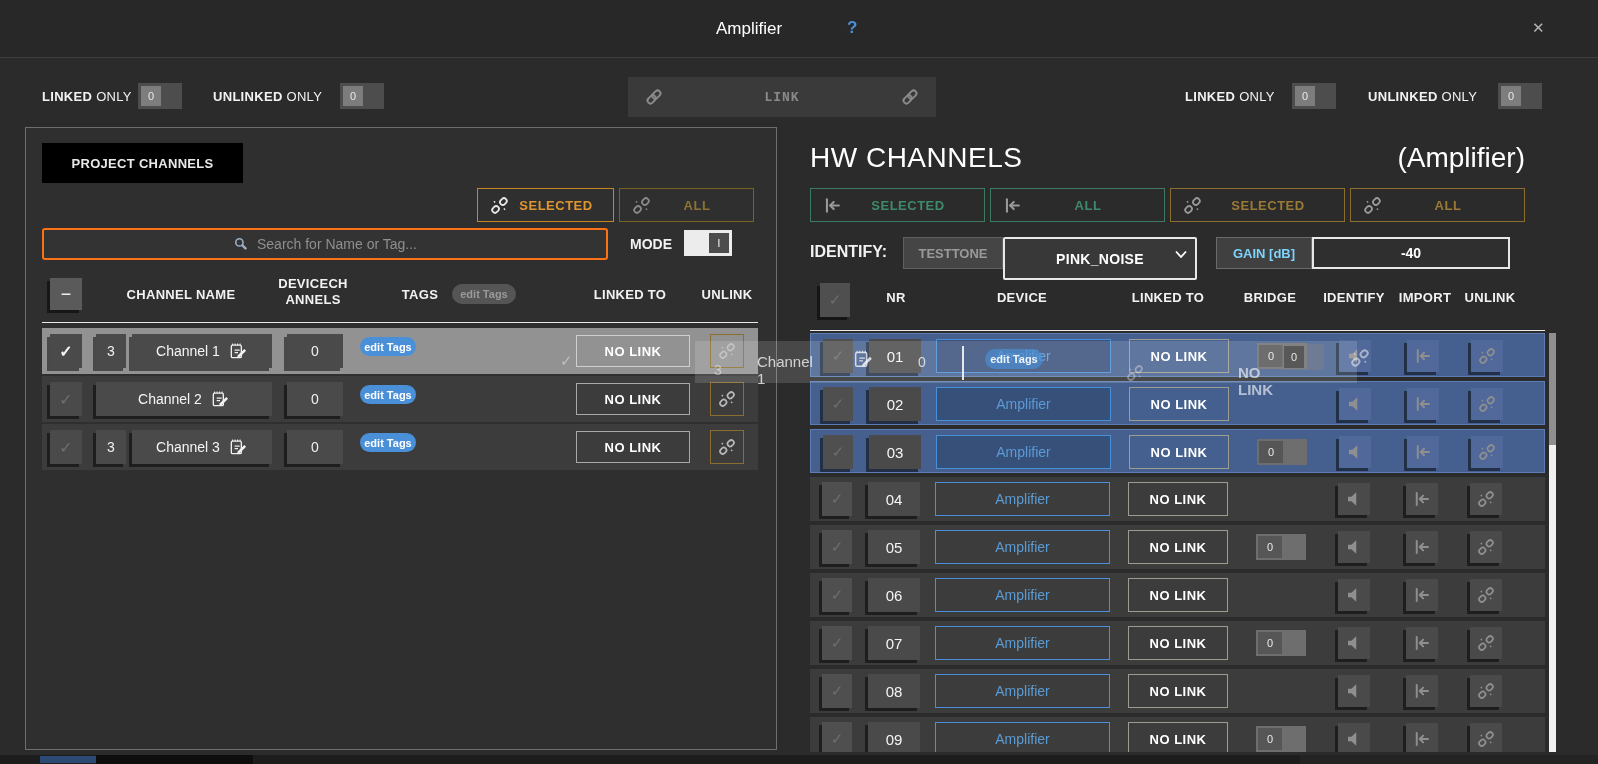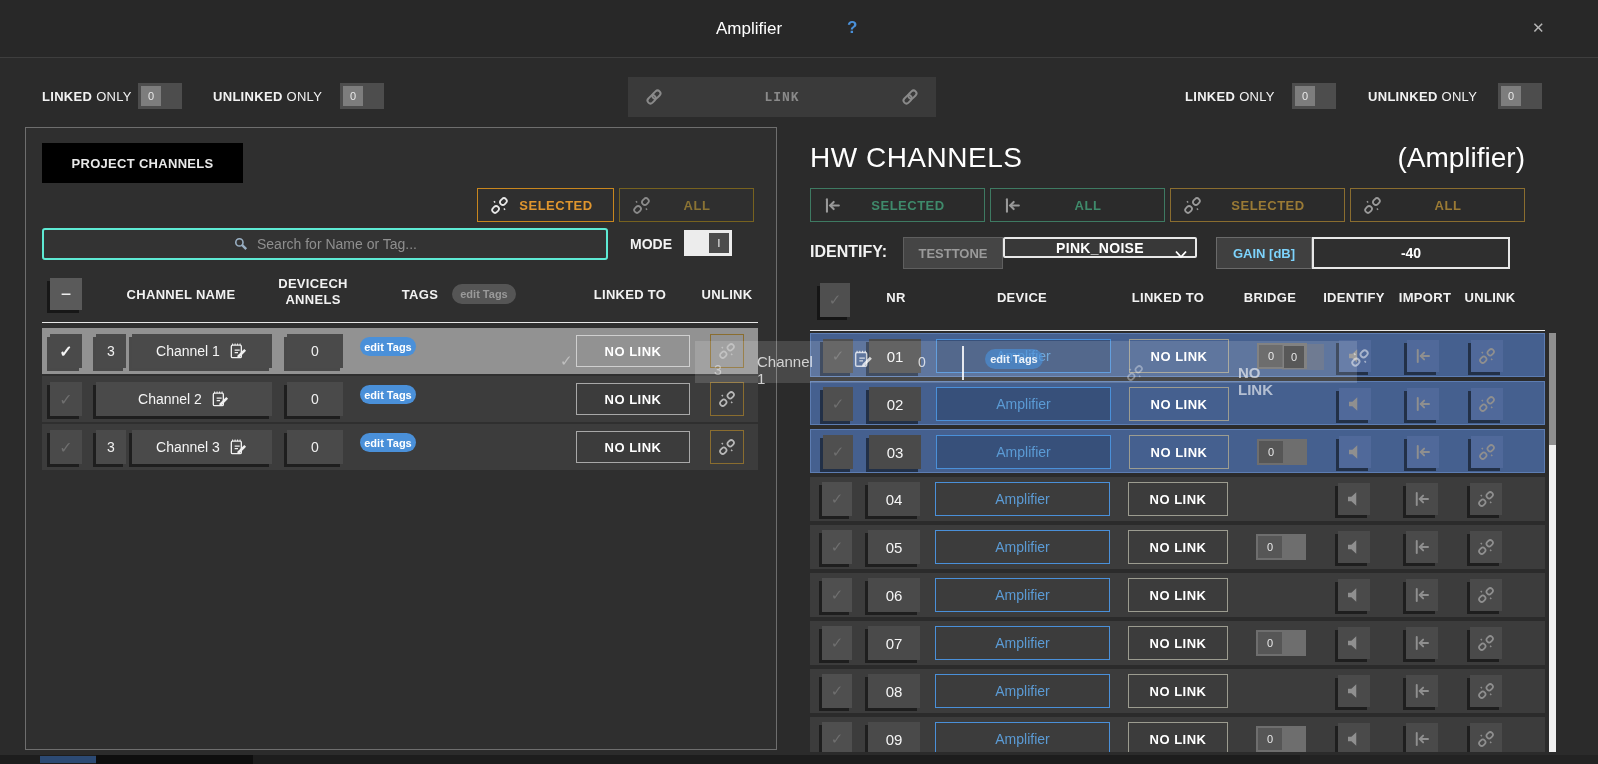--- a/index.html
+++ b/index.html
@@ -35,21 +35,21 @@
                  color:#fff; font-size:13px; font-weight:bold; letter-spacing:.5px; cursor:pointer; font-family:inherit; }
   .amber-btn { position:absolute; top:188px; height:34px; background:transparent; display:flex; align-items:center;
                cursor:pointer; }
   #unlink-selected { left:477px; width:137px; border:1px solid #c8861e; }
   #unlink-selected .t { color:#e0962e; }
   #unlink-all-left { left:619px; width:135px; border:1px solid #77621f; }
   #unlink-all-left .t { color:#8a7334; }
   .amber-btn .ic { margin-left:12px; }
   .amber-btn .t { flex:1; text-align:center; font-size:13px; font-weight:bold; letter-spacing:.5px; margin-right:10px; }
 
-  #search-box { position:absolute; left:42px; top:228px; width:566px; height:32px; background:#333; border:2px solid #5eead4;
+  #search-box { position:absolute; left:42px; top:228px; width:566px; height:32px; background:#333; border:2px solid #f97316;
                 border-radius:3px; display:flex; align-items:center; justify-content:center; gap:8px; cursor:text; }
   #search-box .ph { color:#8f8f8f; font-size:14px; }
   #mode-label { position:absolute; left:630px; top:236px; font-size:14px; font-weight:bold; color:#f2f2f2; }
   #mode-toggle { position:absolute; left:684px; top:230px; width:48px; height:26px; background:#ececec; cursor:pointer; }
   #mode-toggle .thumb { position:absolute; right:3px; top:3px; width:20px; height:20px; background:#4c4c4c; color:#fff;
                         font-size:10px; display:flex; align-items:center; justify-content:center; }
 
   .cell3d { box-shadow:-3px 3px 0 rgba(0,0,0,0.5); }
   #minus-box { position:absolute; left:50px; top:278px; width:32px; height:32px; background:#5a5a5a; color:#fff;
                font-size:18px; display:flex; align-items:center; justify-content:center; cursor:pointer; }
@@ -92,21 +92,21 @@
   .hw-btn .ic { margin-left:12px; }
   .hw-btn .t { flex:1; text-align:center; font-size:13px; font-weight:bold; letter-spacing:.5px; margin-right:10px; }
   .hw-btn.green { border:1px solid #3e7a62; }
   .hw-btn.green .t { color:#3f8a6b; }
   .hw-btn.amber { border:1px solid #8a6d2f; }
   .hw-btn.amber .t { color:#9a7a35; }
 
   #identify-label { position:absolute; left:810px; top:243px; font-size:16px; font-weight:bold; color:#f2f2f2; }
   #testtone-box { position:absolute; left:903px; top:237px; width:100px; height:32px; background:#454545; border:1px solid #5f5f5f;
                   color:#9a9a9a; font-size:13px; font-weight:bold; display:flex; align-items:center; justify-content:center; }
-  #noise-select { position:absolute; left:1003px; top:237px; width:194px; height:21px; background:#383838; border:2px solid #e8e8e8;
+  #noise-select { position:absolute; left:1003px; top:237px; width:194px; height:43px; background:#383838; border:2px solid #e8e8e8;
                   border-radius:2px; display:flex; align-items:center; justify-content:center; cursor:pointer; }
   #noise-select .v { color:#fff; font-size:14px; font-weight:bold; letter-spacing:.3px; }
   #noise-select .chev { position:absolute; right:8px; top:11px; }
   #gain-label-box { position:absolute; left:1216px; top:237px; width:96px; height:32px; background:#404040; border:1px solid #6a6a6a;
                     color:#7dd3fc; font-size:13px; font-weight:bold; display:flex; align-items:center; justify-content:center; }
   #gain-input { position:absolute; left:1312px; top:237px; width:198px; height:32px; background:#2f2f2f; border:2px solid #e8e8e8;
                 color:#fff; font-size:14px; font-weight:bold; text-align:center; font-family:inherit; }
 
   #hw-cb-head { position:absolute; left:820px; top:283px; width:30px; height:34px; background:#4f4f4f; color:#6f6f6f;
                 font-size:15px; display:flex; align-items:center; justify-content:center; cursor:pointer; }

